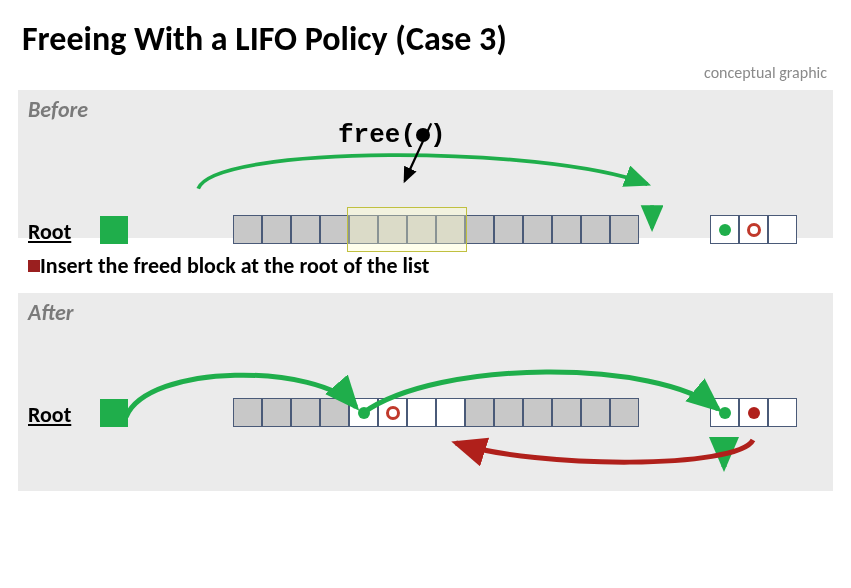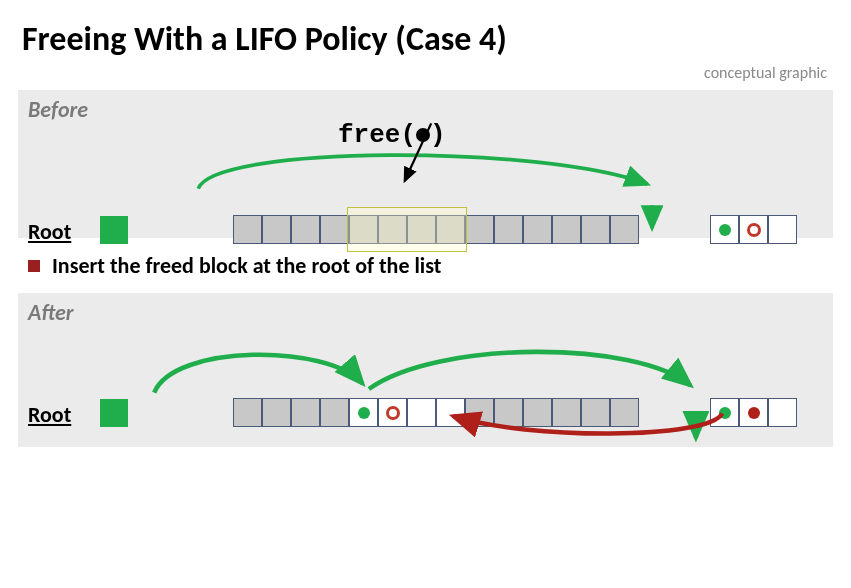--- a/index.html
+++ b/index.html
@@ -34,21 +34,21 @@
     color: #7a7a7a;
     font-size: 22px;
     position: absolute;
     top: 6px;
     left: 10px;
   }
   .bullet-line {
     margin: 14px 18px 14px 28px;
     display: flex;
     align-items: center;
-    gap: 12px;
+    gap: 0;
     text-align: center;
   }
   .bullet {
     width: 12px;
     height: 12px;
     background: #9a1f1f;
   }
   .bullet-text {
     font-size: 22px;
     font-weight: 700;
@@ -129,21 +129,21 @@
   svg.overlay {
     position: absolute;
     top: 0; left: 0;
     width: 100%; height: 100%;
     pointer-events: none;
   }
 </style>
 </head>
 <body>
 
-<div class="title">Freeing With a LIFO Policy (Case 4)</div>
+<div class="title">Freeing With a LIFO Policy (Case 3)</div>
 <div class="subtitle">conceptual graphic</div>
 
 <div class="panel">
   <div class="panel-label">Before</div>
 
   <div class="root-label" style="left:10px; top:128px;">Root</div>
   <div class="root-node" style="left:82px; top:126px;"></div>
 
   <div class="block-row" style="left:215px; top:125px;">
     <div class="cell"></div>
@@ -196,21 +196,21 @@
 
     <path d="M 415 44 L 380 120" stroke="#000" stroke-width="3" fill="none" marker-end="url(#ab1)"></path>
   </svg>
 </div>
 
 <div class="bullet-line">
   <div class="bullet"></div>
   <div class="bullet-text">Insert the freed block at the root of the list</div>
 </div>
 
-<div class="panel" style="height:154px;">
+<div class="panel" style="height:198px;">
   <div class="panel-label">After</div>
 
   <div class="root-label" style="left:10px; top:108px;">Root</div>
   <div class="root-node" style="left:82px; top:106px;"></div>
 
   <div class="block-row" style="left:215px; top:105px;">
     <div class="cell"></div>
       <div class="cell"></div>
       <div class="cell"></div>
       <div class="cell"></div>

